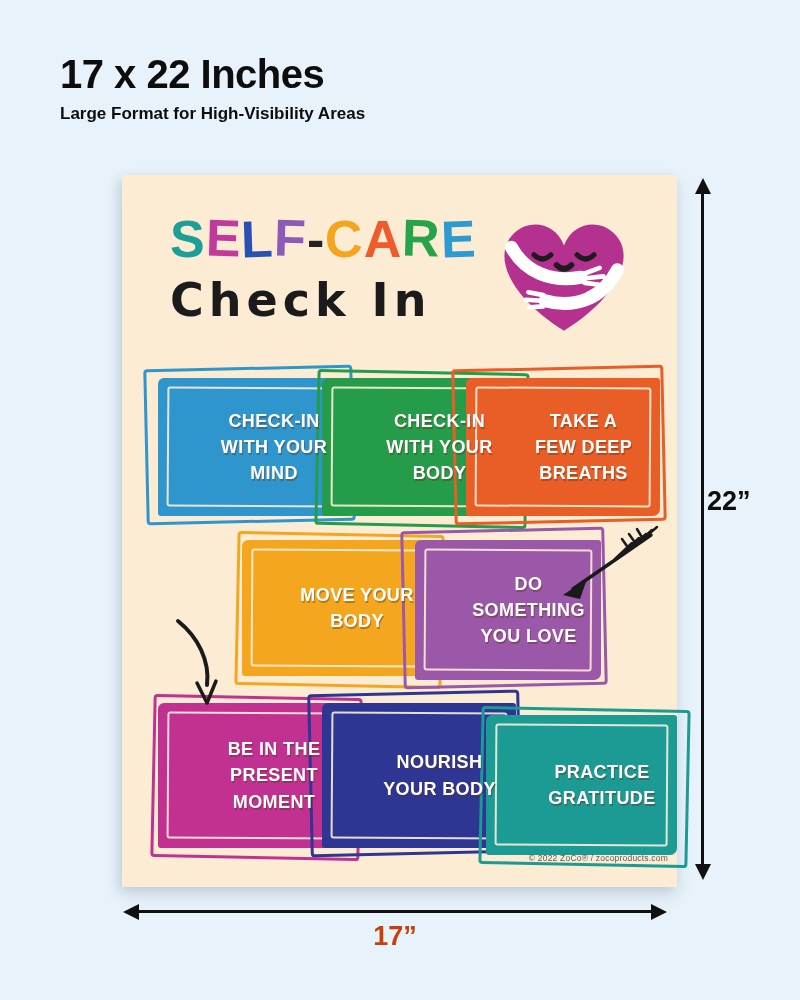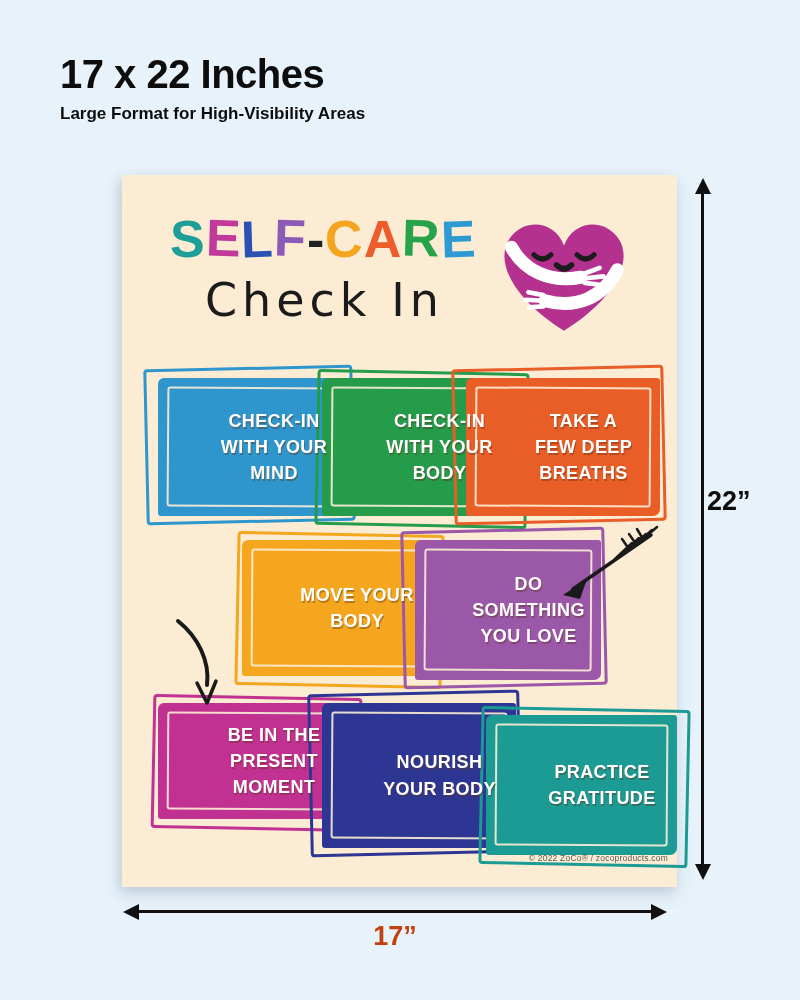--- a/index.html
+++ b/index.html
@@ -32,21 +32,21 @@
   .selfcare{
     font-size:52px;font-weight:800;letter-spacing:1px;line-height:1;
     white-space:nowrap;
   }
   .selfcare span{display:inline-block;}
   .selfcare span:nth-child(2n){transform:rotate(1.6deg) translateY(-1px);}
   .selfcare span:nth-child(3n){transform:rotate(-1.8deg);}
   .checkin{
     margin-top:8px;
     font-family:"DejaVu Sans", sans-serif;
-    font-size:46px;font-weight:400;color:#1b1b1b;letter-spacing:5px;margin-left:35px;
+    font-size:46px;font-weight:700;color:#1b1b1b;letter-spacing:5px;
   }
   .heart-wrap{position:absolute;right:38px;top:30px;width:150px;height:138px;}
   
   .tile{
     position:absolute;
     background:var(--c);
     display:flex;align-items:center;justify-content:center;
     border-radius:6px 3px 7px 3px;
     padding-left:41px;
   }
@@ -67,21 +67,21 @@
     position:relative;z-index:2;
     color:#ffffff;font-weight:800;font-size:18px;line-height:1.45;
     text-align:center;white-space:pre-line;letter-spacing:0.4px;
     text-shadow:1px 2px 0 rgba(92,48,20,0.4);
   }
   .t1{left:36px; top:203px;width:150px;height:138px;}
   .t2{left:200px;top:203px;width:153px;height:138px;}
   .t3{left:344px;top:203px;width:153px;height:138px;}
   .t4{left:120px;top:365px;width:148px;height:136px;}
   .t5{left:293px;top:365px;width:145px;height:140px;}
-  .t6{left:36px; top:528px;width:150px;height:116px;}
+  .t6{left:36px; top:528px;width:150px;height:145px;}
   .t7{left:200px;top:528px;width:153px;height:145px;}
   .t8{left:364px;top:540px;width:150px;height:140px;}
   .copyright{
     position:absolute;right:9px;bottom:24px;
     font-size:8.5px;color:#5a5a5a;letter-spacing:0.2px;
   }
   .doodle{position:absolute;}
   .doodle-curved{left:48px;top:440px;width:52px;height:95px;}
   .doodle-feather{left:435px;top:350px;width:102px;height:78px;}
   

